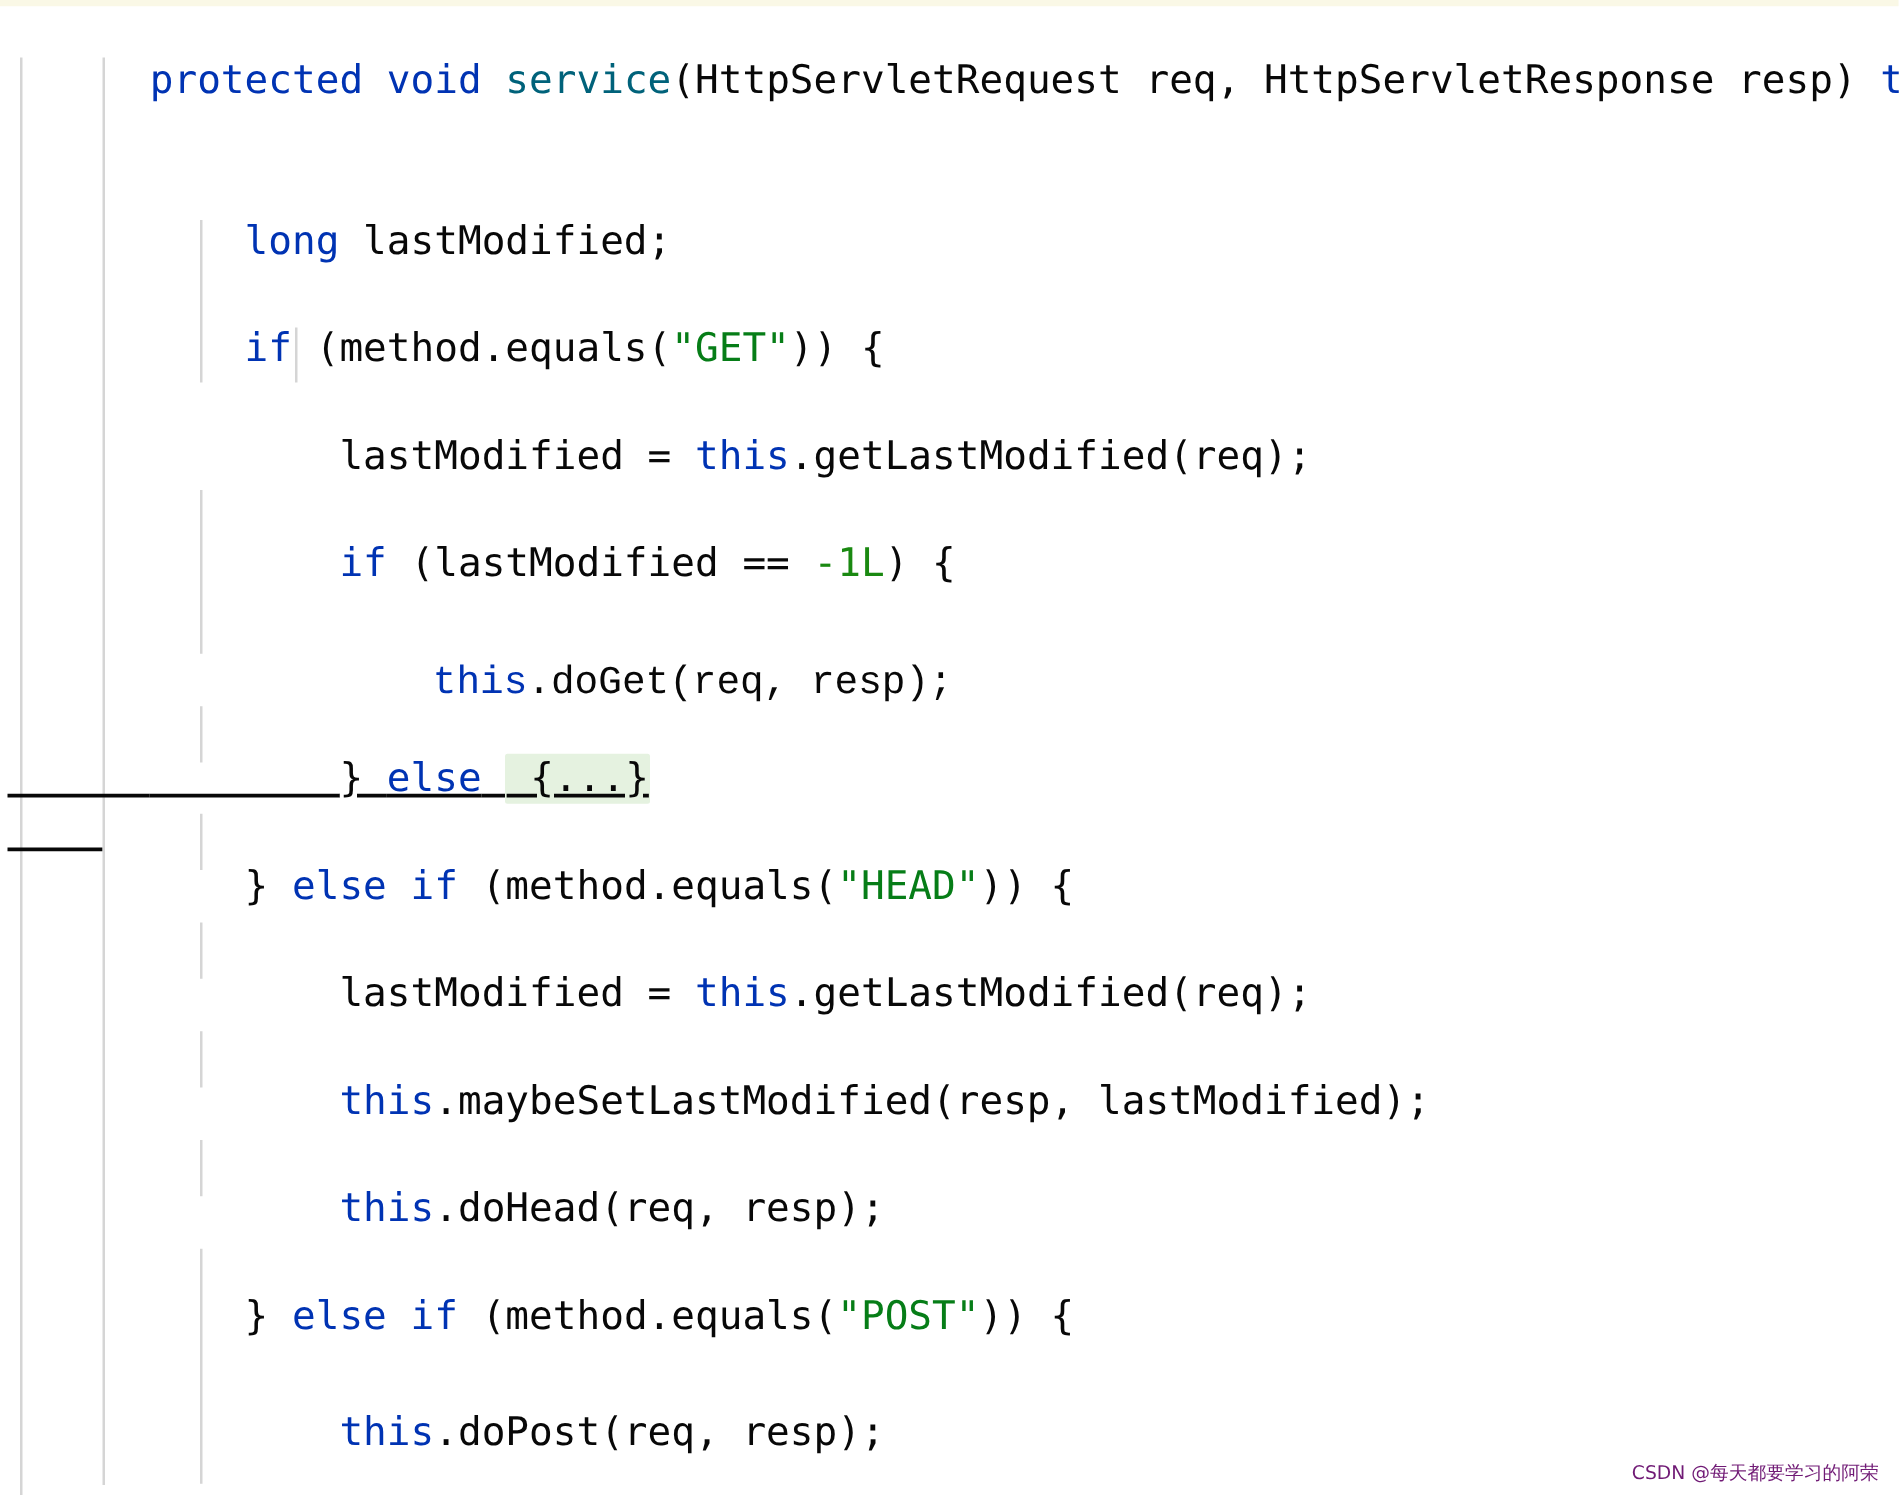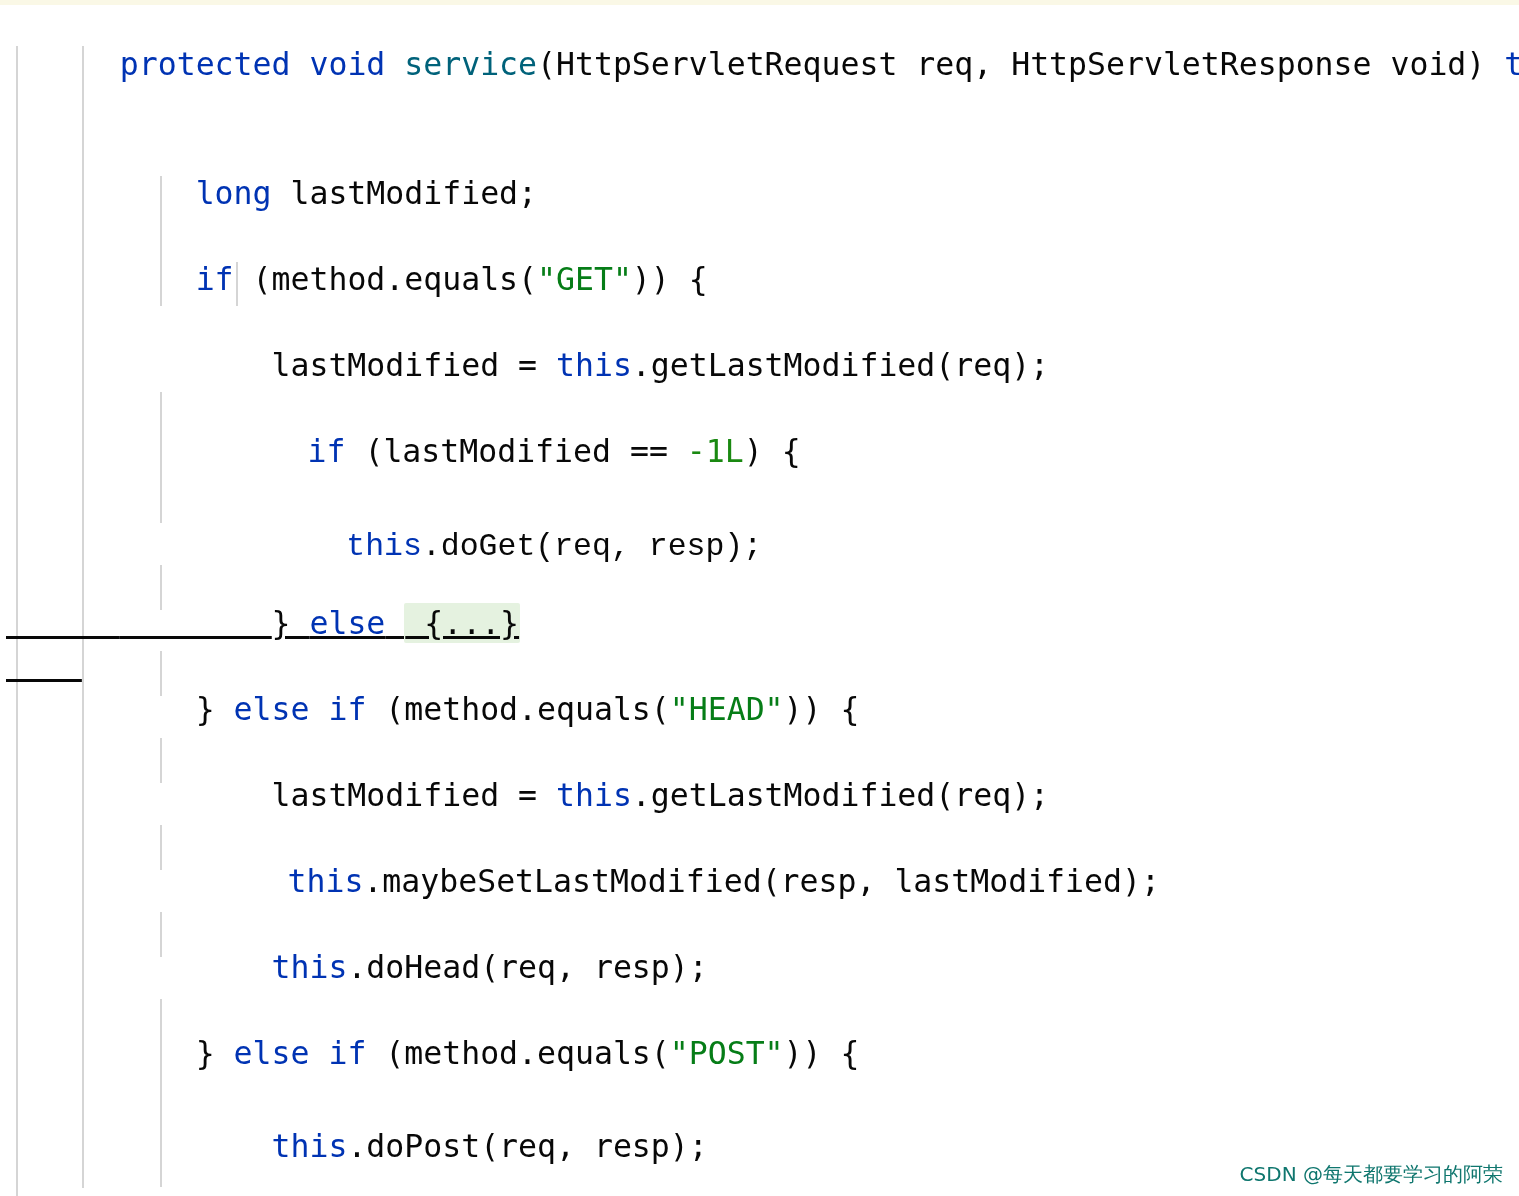--- a/index.html
+++ b/index.html
@@ -71,22 +71,22 @@
     border-radius: 2px;
     padding: 2px 1px;
   }
 
   
   .watermark {
     position: absolute;
     right: 16px;
     bottom: 8px;
     font-family: "DejaVu Sans", "Liberation Sans", sans-serif;
-    font-size: 20px;
-    color: #0f766e;
+    font-size: 15px;
+    color: #701a75;
     white-space: pre;
     z-index: 5;
     user-select: none;
   }
 </style>
 </head>
 <body>
 
 <div id="editor">
 
@@ -100,57 +100,57 @@
   <div class="guide" style="left:160px; top:565px; height:45px;"></div>
   <div class="guide" style="left:160px; top:651px; height:45px;"></div>
   <div class="guide" style="left:160px; top:738px; height:45px;"></div>
   <div class="guide" style="left:160px; top:825px; height:45px;"></div>
   <div class="guide" style="left:160px; top:912px; height:45px;"></div>
   <div class="guide" style="left:160px; top:999px; height:188px;"></div>
 
   <div class="code">
 
     <div class="line" style="top:0px;">
-      <span class="kw">protected</span><span class="plain"> </span><span class="kw">void</span><span class="plain"> </span><span class="decl">service</span><span class="plain">(HttpServletRequest req, HttpServletResponse void) </span><span class="kw">throws</span>
+      <span class="kw">protected</span><span class="plain"> </span><span class="kw">void</span><span class="plain"> </span><span class="decl">service</span><span class="plain">(HttpServletRequest req, HttpServletResponse resp) </span><span class="kw">throws</span>
     </div>
 
 
     <div class="line" style="top:86px;">
       <span class="plain">    </span><span class="kw">long</span><span class="plain"> lastModified;</span>
     </div>
 
     <div class="line" style="top:129px;">
       <span class="plain">    </span><span class="kw">if</span><span class="plain"> (method.equals(</span><span class="str">"GET"</span><span class="plain">)) {</span>
     </div>
 
     <div class="line" style="top:172px;">
       <span class="plain">        </span><span class="plain">lastModified = </span><span class="kw">this</span><span class="plain">.getLastModified(req);</span>
     </div>
 
-    <div class="line" style="top:215px;margin-left:36px;">
+    <div class="line" style="top:215px;">
       <span class="plain">        </span><span class="kw">if</span><span class="plain"> (lastModified == </span><span class="numg">-1L</span><span class="plain">) {</span>
     </div>
 
     <div class="line" style="top:267px;font-family:Liberation Mono, monospace;">
       <span class="plain">            </span><span class="kw">this</span><span class="plain">.doGet(req, resp);</span>
     </div>
 
     <div class="line" style="top:301px;text-decoration:underline;">
       <span class="plain">        </span><span class="plain">} </span><span class="kw">else</span><span class="plain"> </span><span class="folded"> {...}</span>
     </div>
 
     <div class="line" style="top:344px;">
       <span class="plain">    </span><span class="plain">} </span><span class="kw">else</span><span class="plain"> </span><span class="kw">if</span><span class="plain"> (method.equals(</span><span class="str">"HEAD"</span><span class="plain">)) {</span>
     </div>
 
     <div class="line" style="top:387px;">
       <span class="plain">        </span><span class="plain">lastModified = </span><span class="kw">this</span><span class="plain">.getLastModified(req);</span>
     </div>
 
-    <div class="line" style="top:430px;margin-left:16px;">
+    <div class="line" style="top:430px;">
       <span class="plain">        </span><span class="kw">this</span><span class="plain">.maybeSetLastModified(resp, lastModified);</span>
     </div>
 
     <div class="line" style="top:473px;">
       <span class="plain">        </span><span class="kw">this</span><span class="plain">.doHead(req, resp);</span>
     </div>
 
     <div class="line" style="top:516px;">
       <span class="plain">    </span><span class="plain">} </span><span class="kw">else</span><span class="plain"> </span><span class="kw">if</span><span class="plain"> (method.equals(</span><span class="str">"POST"</span><span class="plain">)) {</span>
     </div>

